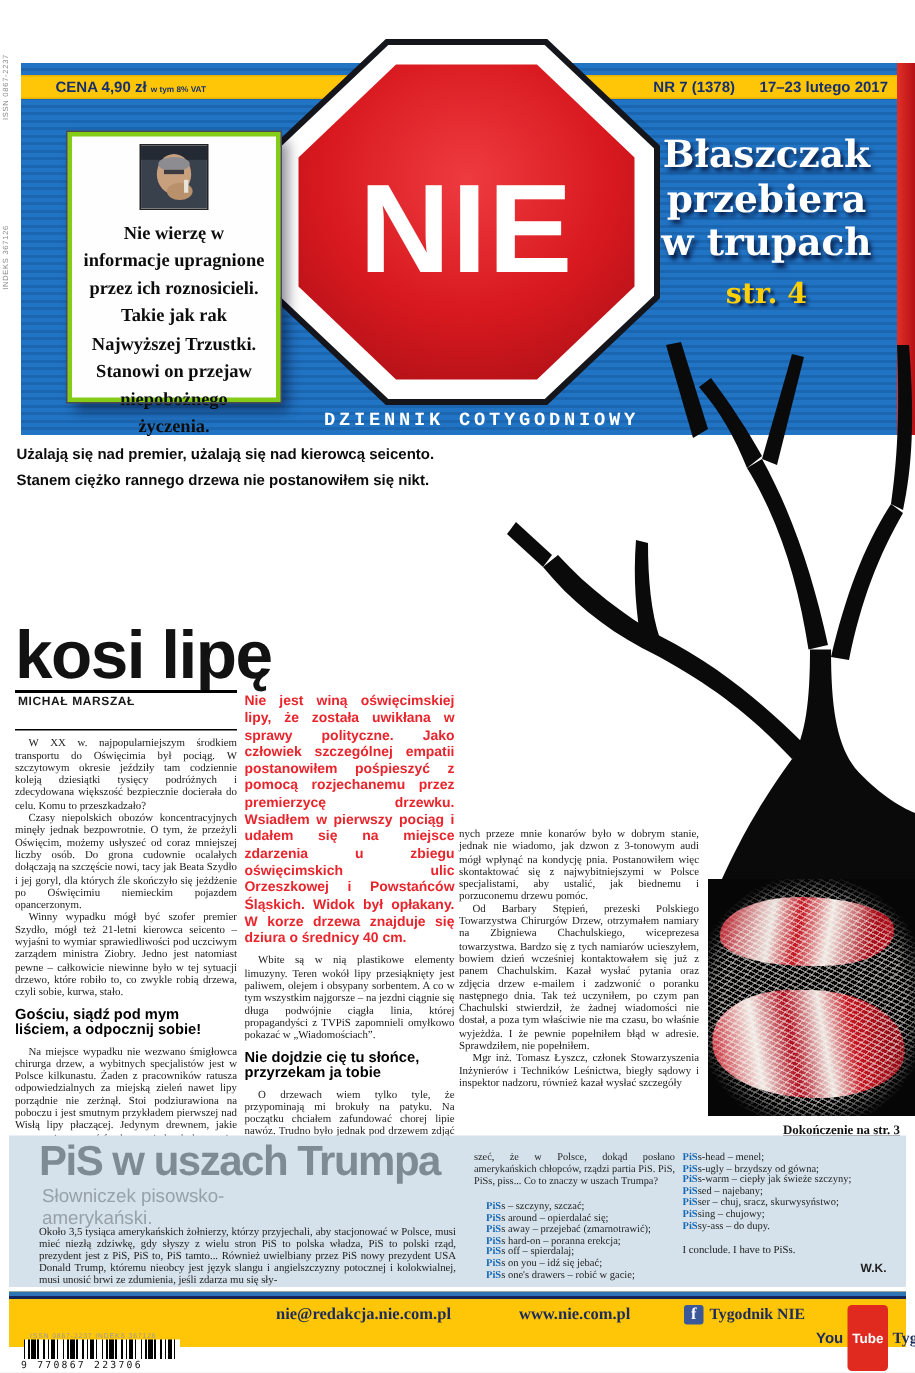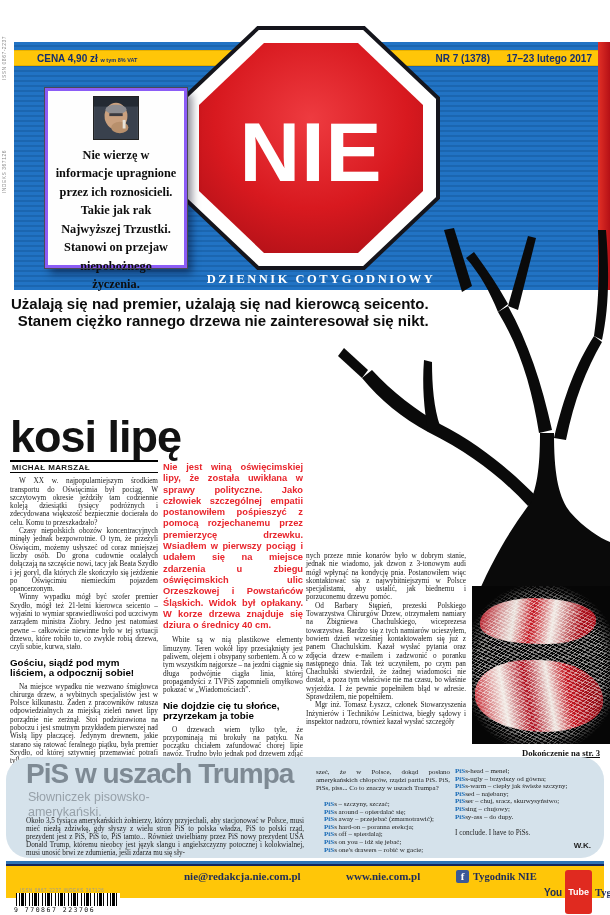--- a/index.html
+++ b/index.html
@@ -17,45 +17,45 @@
     background:repeating-linear-gradient(180deg,#2173c4 0 3px,#1b66b0 3px 5px);}
   #topbar{position:absolute;left:0;top:8px;width:100%;height:16px;background:#ffc608;
     border-top:1px solid #e6b000;border-bottom:1px solid #e6b000;
     font-family:"Liberation Sans",sans-serif;color:#16306e;}
   #price{position:absolute;left:23px;top:2px;font-size:10px;font-weight:bold;white-space:nowrap;}
   #price-note{font-size:5.5px;font-weight:bold;}
   #issue{position:absolute;right:108px;top:2px;font-size:10px;font-weight:bold;white-space:nowrap;}
   #date{position:absolute;right:6px;top:2px;font-size:10px;font-weight:bold;white-space:nowrap;}
 
   #tagline{position:absolute;left:142px;bottom:3px;width:330px;text-align:center;color:#fff;
-    font-family:Liberation Serif, serif;font-weight:bold;font-size:12.5px;letter-spacing:2.5px;white-space:nowrap;}
+    font-family:Liberation Mono, monospace;font-weight:bold;font-size:12.5px;letter-spacing:2.5px;white-space:nowrap;}
 
   #teaser{position:absolute;right:8px;top:46px;width:158px;text-align:center;}
   #teaser-title{color:#fff;font-family:"DejaVu Serif","Liberation Serif",serif;font-weight:bold;
     font-size:25px;line-height:1.18;text-shadow:2px 3px 3px rgba(4,12,48,.8);}
   #teaser-page{margin-top:8px;color:#ffd008;font-family:"DejaVu Serif","Liberation Serif",serif;
     font-weight:bold;font-size:19px;text-shadow:2px 2px 2px rgba(4,12,48,.8);}
 
   #redstrip{position:absolute;left:598px;top:42px;width:12px;height:248px;
     background:linear-gradient(90deg,#e23026,#b51016);}
 
   
   #stop-sign{position:absolute;left:182px;top:26px;width:258px;height:244px;z-index:5;}
   #stop-sign text{font-family:"Liberation Sans",sans-serif;font-weight:900;letter-spacing:1px;}
 
   
   #quote-box{position:absolute;left:45px;top:88px;width:142px;height:180px;background:#fefefe;
-    border:3px solid #8b5cf6;outline:1px solid #4a4a55;box-shadow:5px 6px 8px rgba(0,0,25,.45);
+    border:3px solid #84cc16;outline:1px solid #4a4a55;box-shadow:5px 6px 8px rgba(0,0,25,.45);
     z-index:6;text-align:center;padding-top:5px;}
   #quote-photo{display:block;margin:0 auto;border:1px solid #222;}
   #quote-text{margin:6px 7px 0;font-weight:bold;font-size:12.3px;line-height:1.5;color:#0d0d0d;}
 
   
   #kicker{position:absolute;left:11px;top:295px;font-family:"Liberation Sans",sans-serif;
-    font-weight:bold;font-size:15px;line-height:17px;color:#0c0c0c;text-align:right;}
+    font-weight:bold;font-size:10px;line-height:17px;color:#0c0c0c;}
   #headline-red{position:absolute;left:5px;top:312px;font-family:"Liberation Sans",sans-serif;
     font-weight:800;font-size:95px;line-height:1;letter-spacing:-4px;color:#e7232b;}
   #headline-black{position:absolute;left:10px;top:414px;font-family:"Liberation Sans",sans-serif;
     font-weight:800;font-size:45px;line-height:1;letter-spacing:-1px;color:#121212;}
 
   
   #tree{position:absolute;left:332px;top:228px;width:278px;height:380px;z-index:2;}
   #meat-photo{position:absolute;left:472px;top:586px;width:138px;height:158px;background:#060606;z-index:3;}
   .meat{position:absolute;}
   #meat-top{left:8px;top:12px;width:116px;height:46px;
@@ -72,30 +72,30 @@
   #photo-credit{position:absolute;left:601px;top:598px;font-size:4.5px;color:#777;
     writing-mode:vertical-rl;font-family:"Liberation Sans",sans-serif;}
 
   
   .col{position:absolute;font-size:7.25px;line-height:8.3px;text-align:justify;color:#1a1a1a;}
   #col1{left:10px;top:460px;width:148px;}
   #col2{left:163px;top:462px;width:140px;}
   #col3{left:306px;top:552px;width:160px;}
   .col p{margin:0;text-indent:9px;}
   #author{font-family:"Liberation Sans",sans-serif;font-weight:bold;font-size:8px;letter-spacing:.4px;
-    border-top:2px solid #000;border-bottom:1px solid #000;padding:2px 0 0 2px;margin-bottom:4px;text-indent:0;}
+    border-top:2px solid #000;border-bottom:1px solid #000;padding:2px 0 14px 2px;margin-bottom:4px;text-indent:0;}
   .sub{font-family:"Liberation Sans",sans-serif;font-weight:bold;font-size:9.8px;line-height:10.5px;
     margin:6px 0 4px;text-align:left;color:#000;}
   #col2-intro{font-family:"Liberation Sans",sans-serif;font-weight:bold;color:#e8252c;
     font-size:9.3px;line-height:11.3px;margin-bottom:5px;text-align:justify;}
   #continuation{position:absolute;left:450px;top:748px;width:150px;text-align:right;
     font-weight:bold;font-size:8.6px;text-decoration:underline;color:#111;}
 
   
-  #pis-box{position:absolute;left:6px;top:757px;width:598px;height:101px;background:#d5e2eb;border-radius:23px;}
+  #pis-box{position:absolute;left:6px;top:757px;width:598px;height:101px;background:#d5e2eb;}
   #pis-headline{position:absolute;left:20px;top:1px;font-family:"Liberation Sans",sans-serif;
     font-weight:800;font-size:28px;letter-spacing:-1px;color:#7e8a94;}
   #pis-subhead{position:absolute;left:22px;top:33px;width:150px;font-family:"Liberation Sans",sans-serif;
     font-size:12.5px;line-height:1.22;color:#97a1a9;}
   #pis-intro-left{position:absolute;left:20px;top:60px;width:278px;font-size:7.2px;line-height:8.1px;
     text-align:justify;color:#222;}
   #pis-intro-right{position:absolute;left:310px;top:11px;width:134px;font-size:6.9px;line-height:7.8px;
     text-align:justify;color:#222;}
   .terms{position:absolute;font-size:7px;line-height:7.6px;color:#222;}
   #terms-left{left:318px;top:44px;width:128px;}
@@ -138,20 +138,24 @@
 
   <div id="edge-issn" class="edge-vert" data-name="edge-issn-text">ISSN 0867-2237</div>
   <div id="edge-index" class="edge-vert" data-name="edge-index-text">INDEKS 367126</div>
 
   <div id="masthead" data-name="masthead-band">
     <div id="topbar" data-name="top-info-bar">
       <span id="price" data-name="price-label"><b data-name="price-value">CENA 4,90 zł</b> <span id="price-note" data-name="price-vat-note">w tym 8% VAT</span></span>
       <span id="issue" data-name="issue-number">NR 7 (1378)</span>
       <span id="date" data-name="issue-date">17–23 lutego 2017</span>
     </div>
+    <div id="teaser" data-name="teaser-blaszczak">
+      <div id="teaser-title" data-name="teaser-title">Błaszczak przebiera w trupach</div>
+      <div id="teaser-page" data-name="teaser-page-ref">str. 4</div>
+    </div>
     <div id="tagline" data-name="masthead-tagline">DZIENNIK COTYGODNIOWY</div>
   </div>
   <div id="redstrip" data-name="right-red-strip"></div>
 
   <svg id="stop-sign" data-name="stop-sign-logo" viewBox="0 0 258 244">
     <defs>
       <radialGradient id="og" cx="50%" cy="36%" r="78%">
         <stop offset="0" stop-color="#ee3b40"></stop>
           <stop offset=".55" stop-color="#d8191f"></stop>
           <stop offset="1" stop-color="#a90f16"></stop>
@@ -170,21 +174,21 @@
       <ellipse cx="23" cy="13" rx="11" ry="5" fill="#8d8d91"></ellipse>
       <rect x="16" y="17" width="14" height="3" fill="#3a3a40"></rect>
       <ellipse cx="27" cy="32" rx="9" ry="6" fill="#b8906c"></ellipse>
       <rect x="30" y="24" width="3" height="9" fill="#e8e4da"></rect>
     </svg>
     <div id="quote-text" data-name="columnist-quote-text">Nie wierzę w informacje upragnione przez ich roznosicieli. Takie jak rak Najwyższej Trzustki. Stanowi on przejaw niepobożnego życzenia.</div>
   </div>
 
   <div id="kicker" data-name="lead-kicker">
     <div data-name="kicker-line-1">Użalają się nad premier, użalają się nad kierowcą seicento.</div>
-    <div data-name="kicker-line-2">Stanem ciężko rannego drzewa nie zainteresował się nikt.</div>
+    <div data-name="kicker-line-2">Stanem ciężko rannego drzewa nie postanowiłem się nikt.</div>
   </div>
   <div id="headline-black" data-name="main-headline-black">kosi lipę</div>
 
   <svg id="tree" data-name="bare-tree-illustration" viewBox="0 0 278 380">
     <g fill="#0a0a0a">
       <path d="M140,380 C160,330 180,300 196,278 C205,262 208,240 208,205 L222,205 C222,245 226,268 238,284 C252,300 268,310 278,314 L278,380 Z"></path>
       <path d="M196,278 C170,250 140,226 96,204 C70,190 48,172 30,150 L40,142 C60,164 84,182 108,196 C148,216 180,244 204,268 Z"></path>
       <path d="M96,204 C92,180 90,158 92,132 L100,134 C100,158 102,180 108,198 Z"></path>
       <path d="M207,205 C200,160 188,120 166,84 L176,78 C196,114 210,156 220,202 Z"></path>
       <path d="M166,84 C158,64 148,46 134,30 L142,24 C154,40 166,58 176,76 Z"></path>

